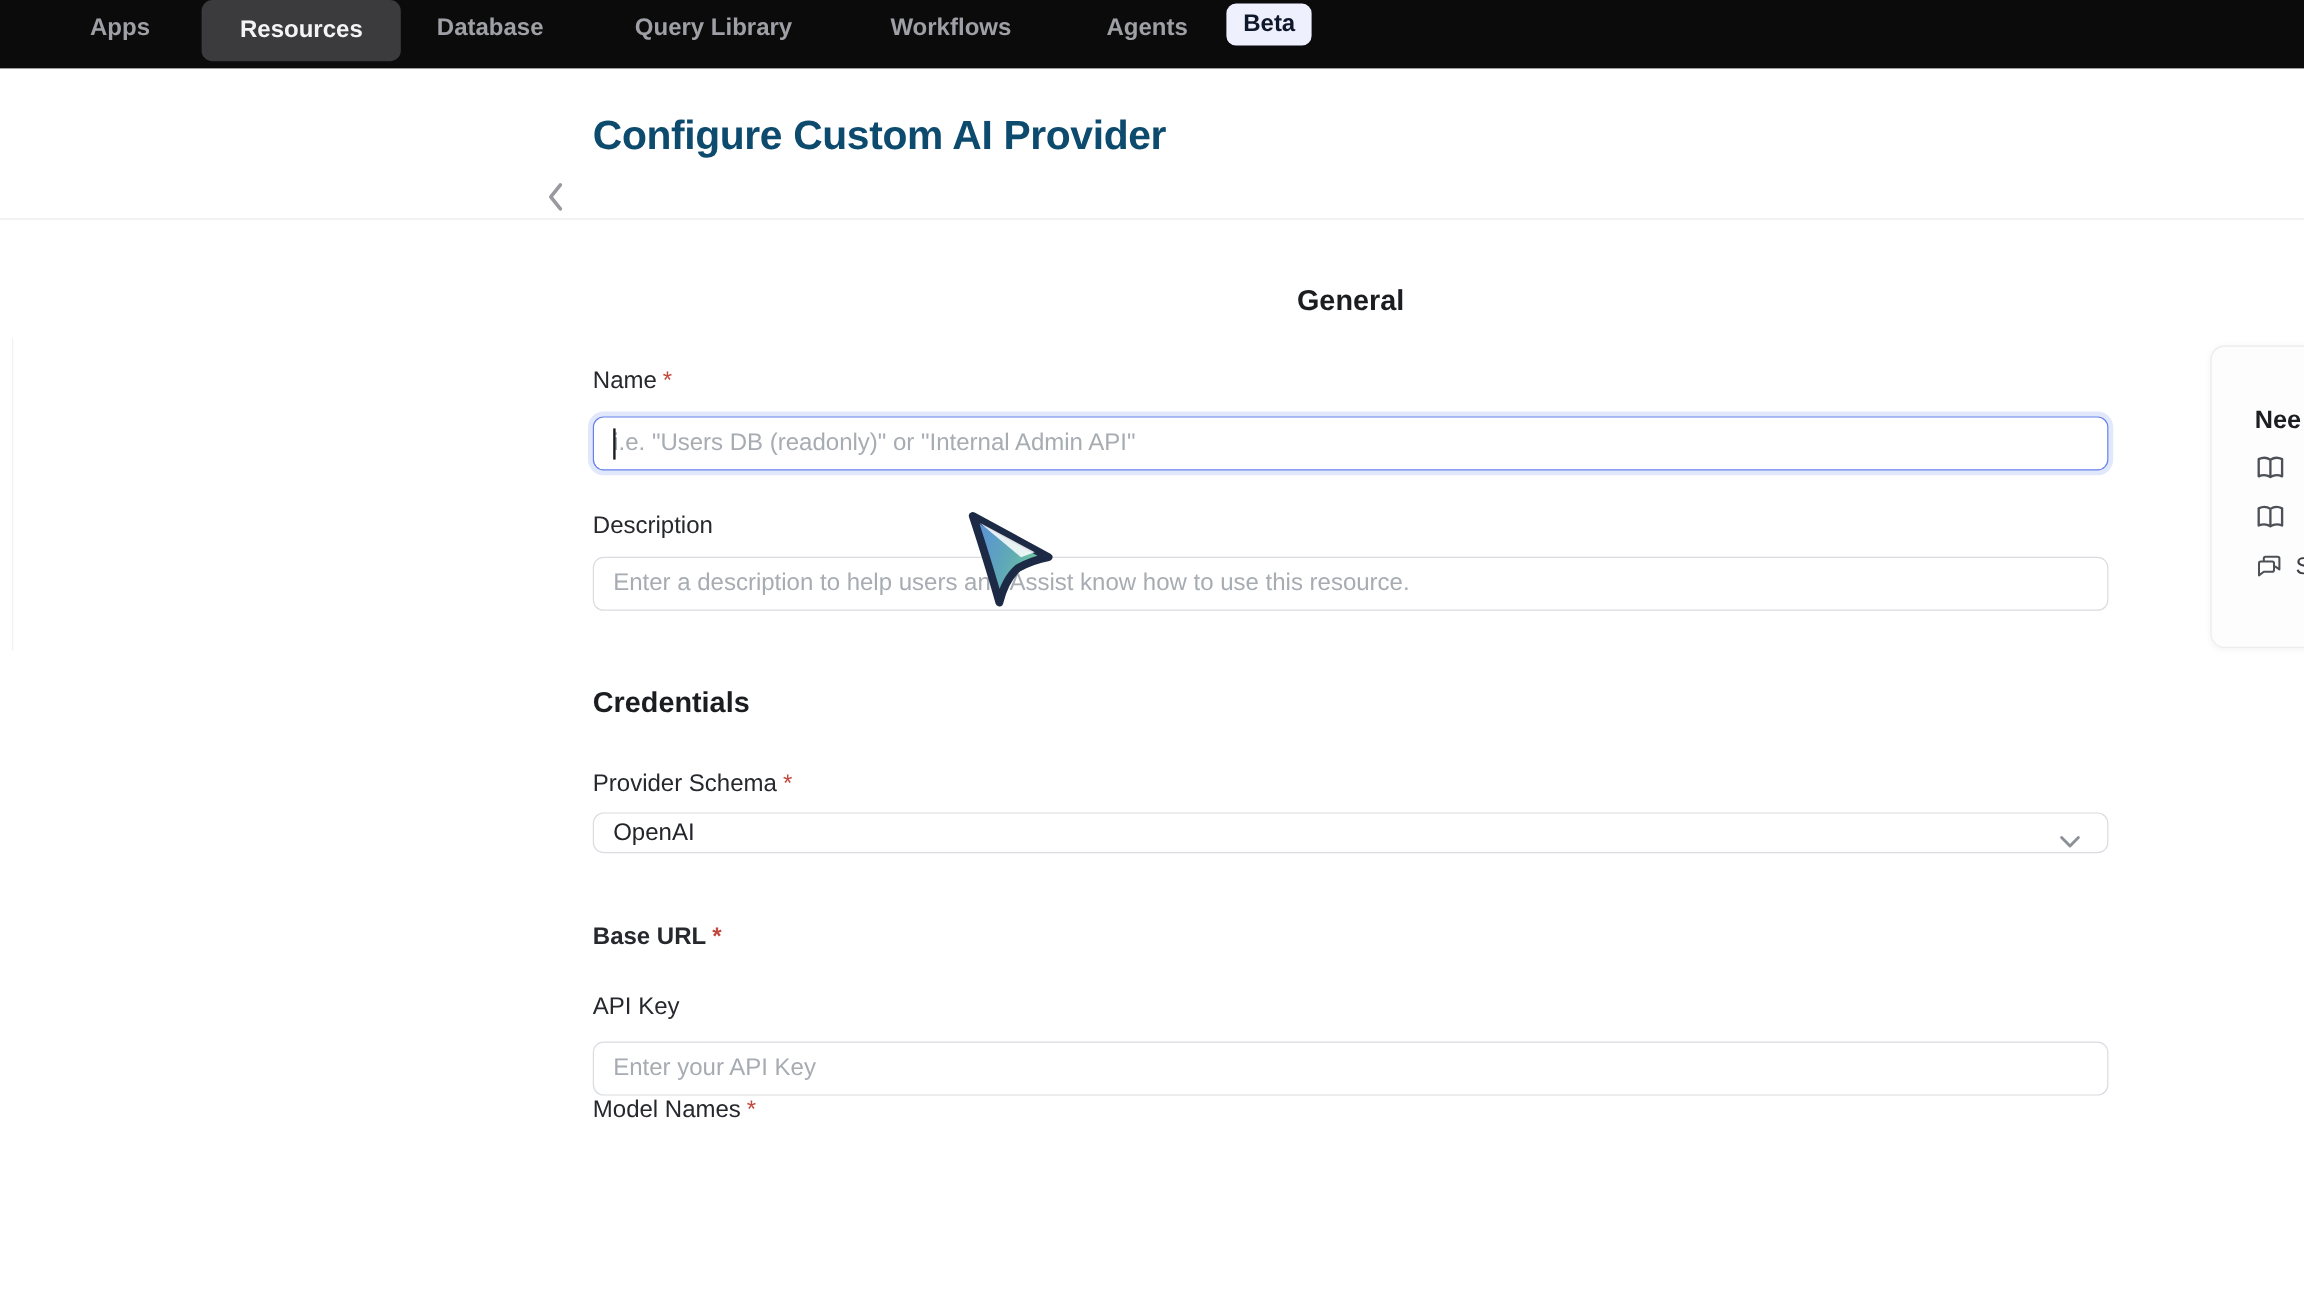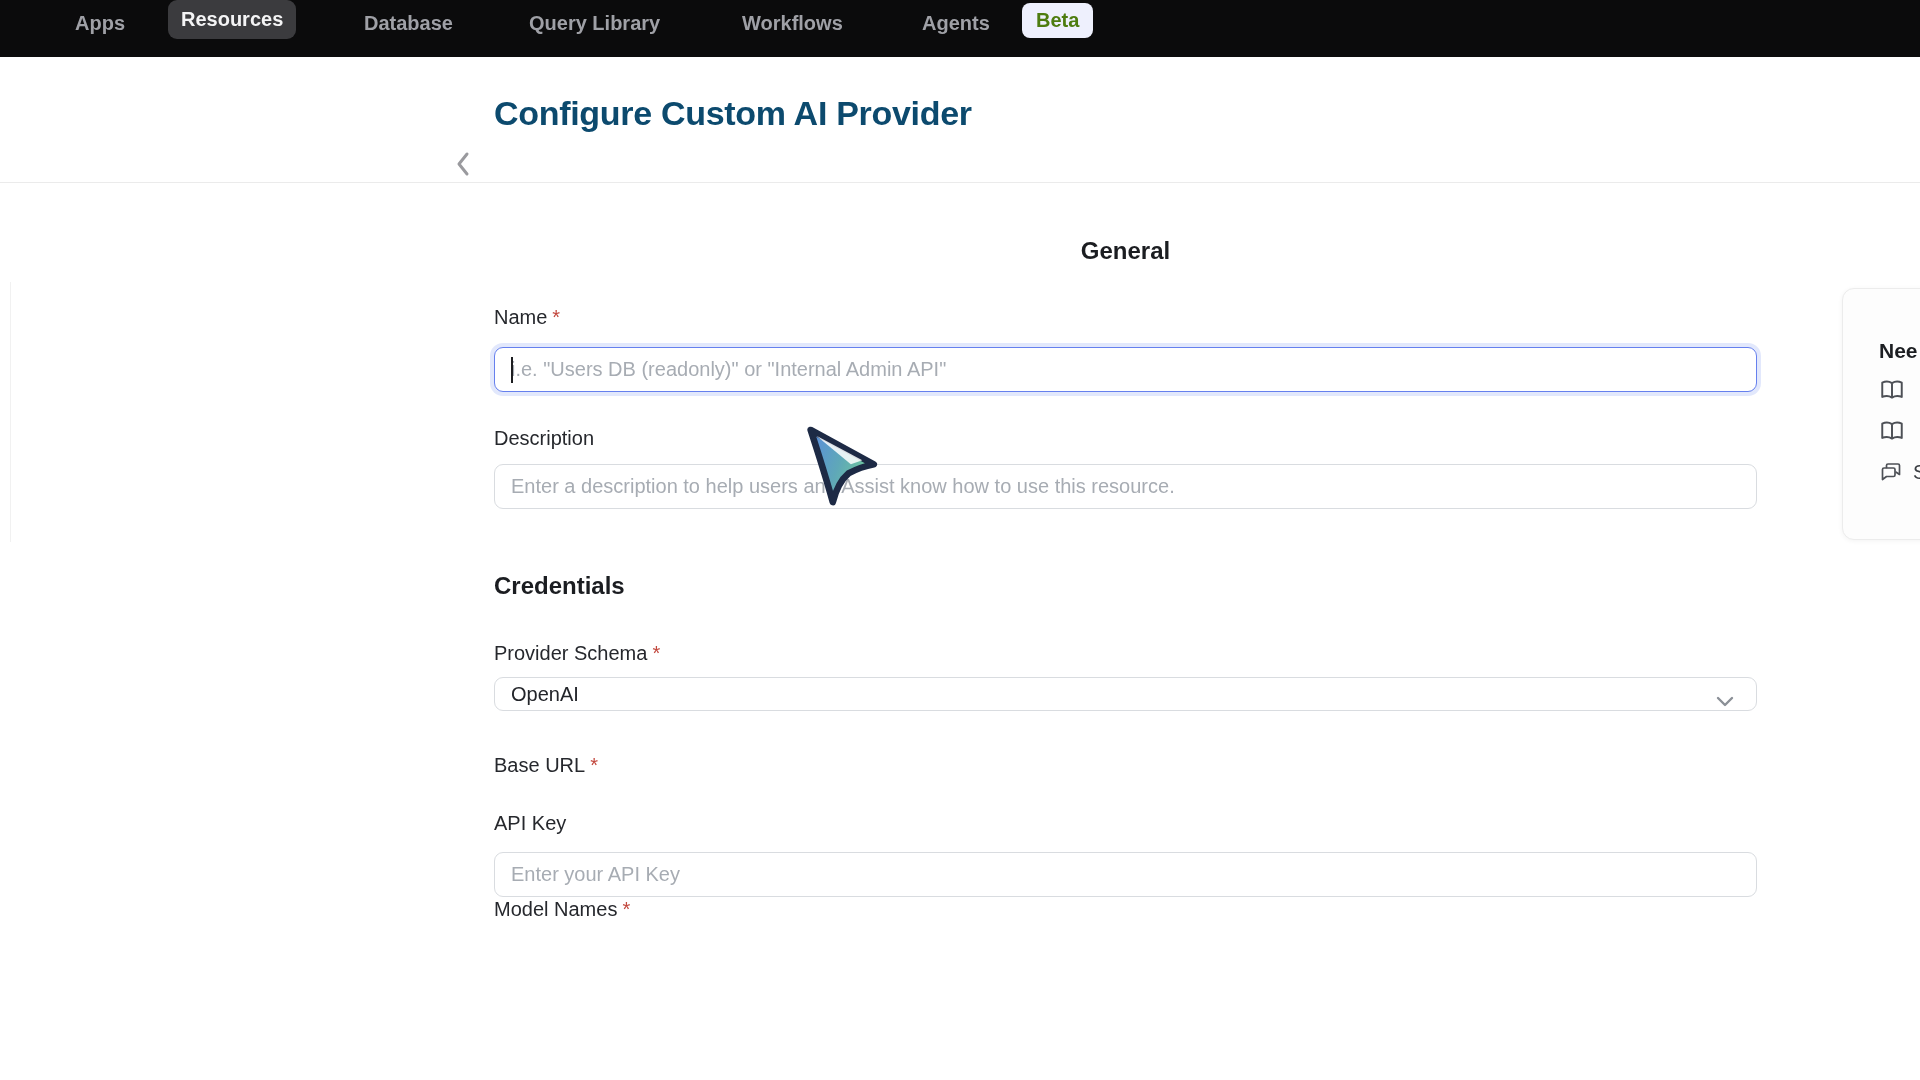--- a/index.html
+++ b/index.html
@@ -4,27 +4,27 @@
 <style>
   * { margin:0; padding:0; box-sizing:border-box; }
   html,body { width:1920px; height:1080px; overflow:hidden; background:#ffffff;
               font-family:"Liberation Sans", sans-serif; }
   .stage { position:relative; width:1920px; height:1080px; background:#ffffff;border-radius:22px; }
 
   
   .topnav { position:absolute; left:0; top:0; width:1920px; height:57px; background:#0b0b0c; }
   .nav-item { position:absolute; top:12px; font-size:20px; font-weight:600; color:#9fa0a6;
               cursor:pointer; white-space:nowrap; }
-  .nav-pill { position:absolute; left:168px; top:0px; height:39px; padding:0 13px;
+  .nav-pill { position:absolute; left:168px; top:0px; height:51px; padding:0 32px;
               background:#3b3b3e; border-radius:0 0 9px 9px; border-radius:9px;
               display:flex; align-items:center; color:#f4f4f5; font-size:20px; font-weight:600;
               cursor:pointer; }
   .beta-badge { position:absolute; left:1022px; top:3px; height:35px; padding:0 14px;
                 background:#eef0fd; border-radius:8px; display:flex; align-items:center;
-                color:#4d7c0f; font-size:20px; font-weight:700; }
+                color:#0f172a; font-size:20px; font-weight:700; }
 
   
   .page-header { position:relative; padding-top:93px; }
   .back-btn { position:absolute; left:450px; top:148px; width:26px; height:32px;
               display:flex; align-items:center; justify-content:center; cursor:pointer; }
   .page-title { margin-left:494px; font-size:34px; line-height:41px; font-weight:700;
                 color:#0c4a6e; letter-spacing:-0.3px; }
   .header-divider { margin-top:48px; width:1920px; height:1px; background:#ebebeb; }
 
   
@@ -33,21 +33,21 @@
   
   .content { width:1263px; margin-left:494px; }
   .section-heading { font-size:24px; line-height:29px; font-weight:700; color:#1b1d21; }
   .sh-general { margin-top:53px;text-align:center; }
   .sh-credentials { margin-top:62px; }
   .field-label { font-size:20px; line-height:24px; font-weight:400; color:#26282d; }
   .req { color:#c2473d; margin-left:5px; }
   .lbl-name { margin-top:40px; }
   .lbl-desc { margin-top:34px; }
   .lbl-ps   { margin-top:41px; }
-  .lbl-burl { margin-top:42px; }
+  .lbl-burl { margin-top:58px;font-weight:bold; }
   .lbl-akey { margin-top:34px; }
   .lbl-models { }
 
   .text-input { width:1263px; height:45px; border:1px solid #d9dce0; border-radius:9px;
                 background:#ffffff; font-family:"Liberation Sans", sans-serif;
                 font-size:20px; color:#23252a; padding:0 16px; outline:none; display:block; }
   .text-input::placeholder { color:#a7acb3; opacity:1; }
   .mt-input   { margin-top:18px; }
   .mt-input-s { margin-top:14px; }
   .mt-input-m { margin-top:17px; }

